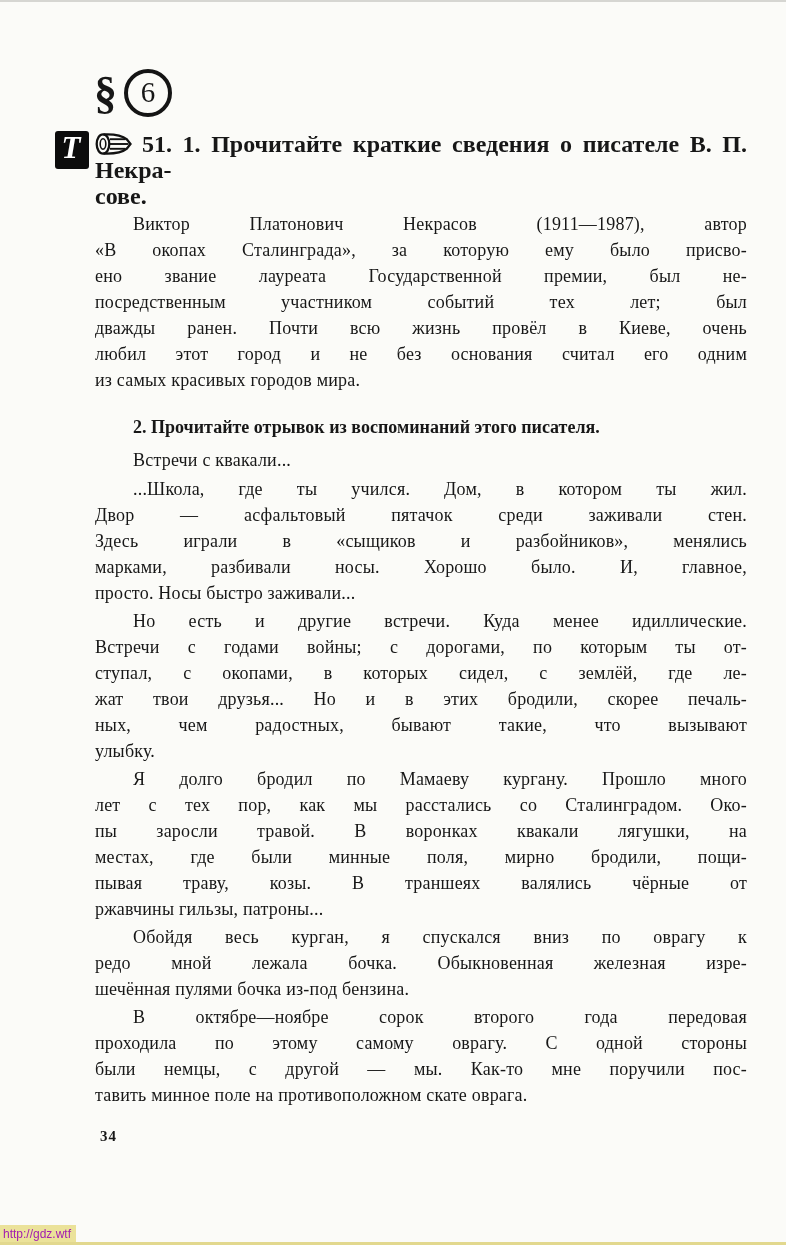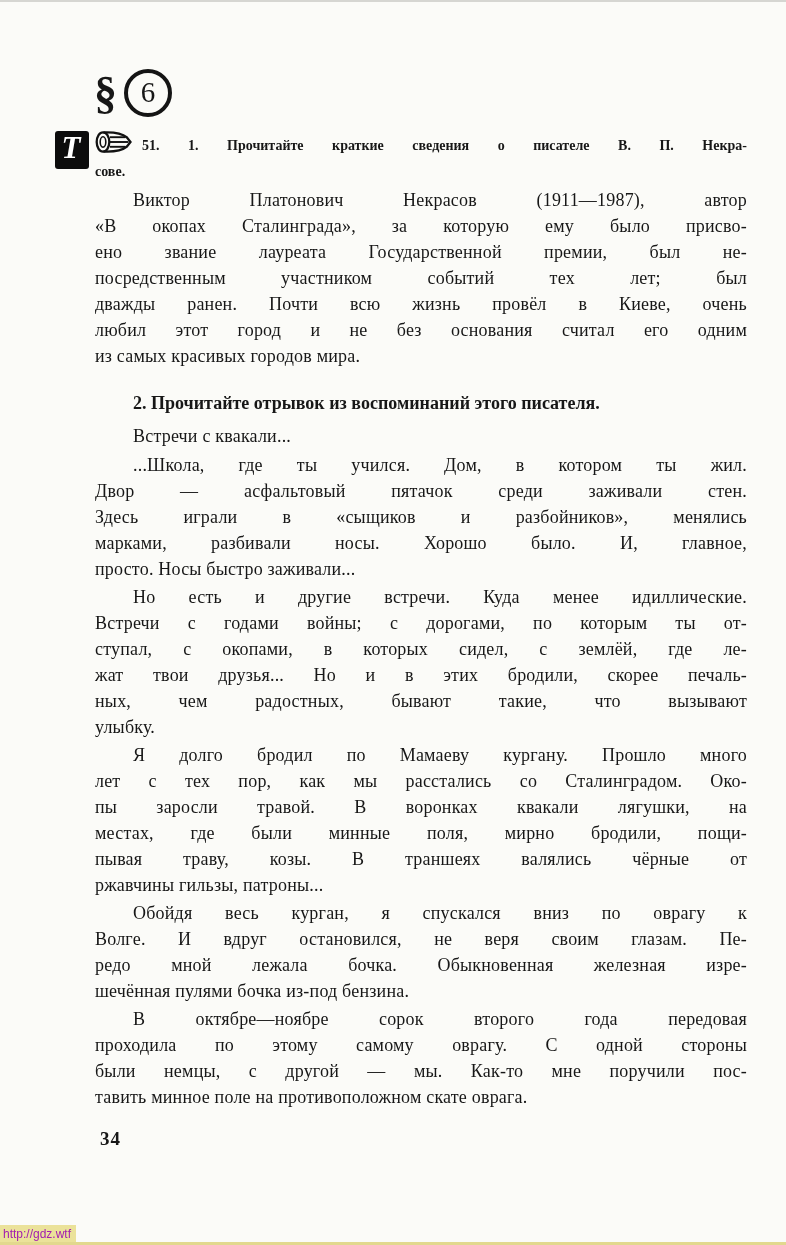--- a/index.html
+++ b/index.html
@@ -44,33 +44,33 @@
   .block + .block { margin-top:2px; }
   .line {
     font-size:18px; line-height:26px;
     text-align:justify; text-align-last:justify;
     letter-spacing:0.2px;
     white-space:normal;
   }
   .line.last { text-align-last:left; }
   .line.indent { text-indent:38px; }
   .block.instruction .line {
-    font-weight:700; font-size:14px; line-height:26px; letter-spacing:0;
+    font-weight:700; font-size:24px; line-height:26px; letter-spacing:0;
   }
   .block.instruction.small .line { font-size:18px; }
   .block.instruction.small { margin-top:21px; }
   .block.heading { margin-top:7px; }
   .block.heading + .block.body { margin-top:3px; }
   .exercise-icon-wrap {
     display:inline-block; width:38px; height:22px; margin-right:9px;
     vertical-align:-3px;
   }
   .page-number {
     position:absolute; left:100px; top:1128px;
-    font-size:19px; font-weight:600; letter-spacing:1px;
+    font-size:15px; font-weight:600; letter-spacing:1px;
   }
   .watermark {
     position:absolute; left:0; bottom:2px;
     background:#ebe29a; color:#a21caf;
     font-family:"Liberation Sans", sans-serif;
     font-size:12px; line-height:16px; padding:1px 5px 1px 3px;
   }
   .bottom-strip {
     position:absolute; left:0; bottom:0; width:100%; height:3px;
     background:#e2d88e;
@@ -138,21 +138,20 @@
       <div class="block body">
         <div class="line indent">Я долго бродил по Мамаеву кургану. Прошло много</div>
         <div class="line">лет с тех пор, как мы расстались со Сталинградом. Око-</div>
         <div class="line">пы заросли травой. В воронках квакали лягушки, на</div>
         <div class="line">местах, где были минные поля, мирно бродили, пощи-</div>
         <div class="line">пывая траву, козы. В траншеях валялись чёрные от</div>
         <div class="line last">ржавчины гильзы, патроны...</div>
       </div>
       <div class="block body">
         <div class="line indent">Обойдя весь курган, я спускался вниз по оврагу к</div>
-        <div class="line">Волге. И вдруг остановился, не веря своим глазам. Пе-</div>
         <div class="line">редо мной лежала бочка. Обыкновенная железная изре-</div>
         <div class="line last">шечённая пулями бочка из-под бензина.</div>
       </div>
       <div class="block body">
         <div class="line indent">В октябре—ноябре сорок второго года передовая</div>
         <div class="line">проходила по этому самому оврагу. С одной стороны</div>
         <div class="line">были немцы, с другой — мы. Как-то мне поручили пос-</div>
         <div class="line last">тавить минное поле на противоположном скате оврага.</div>
       </div>
     </div>

